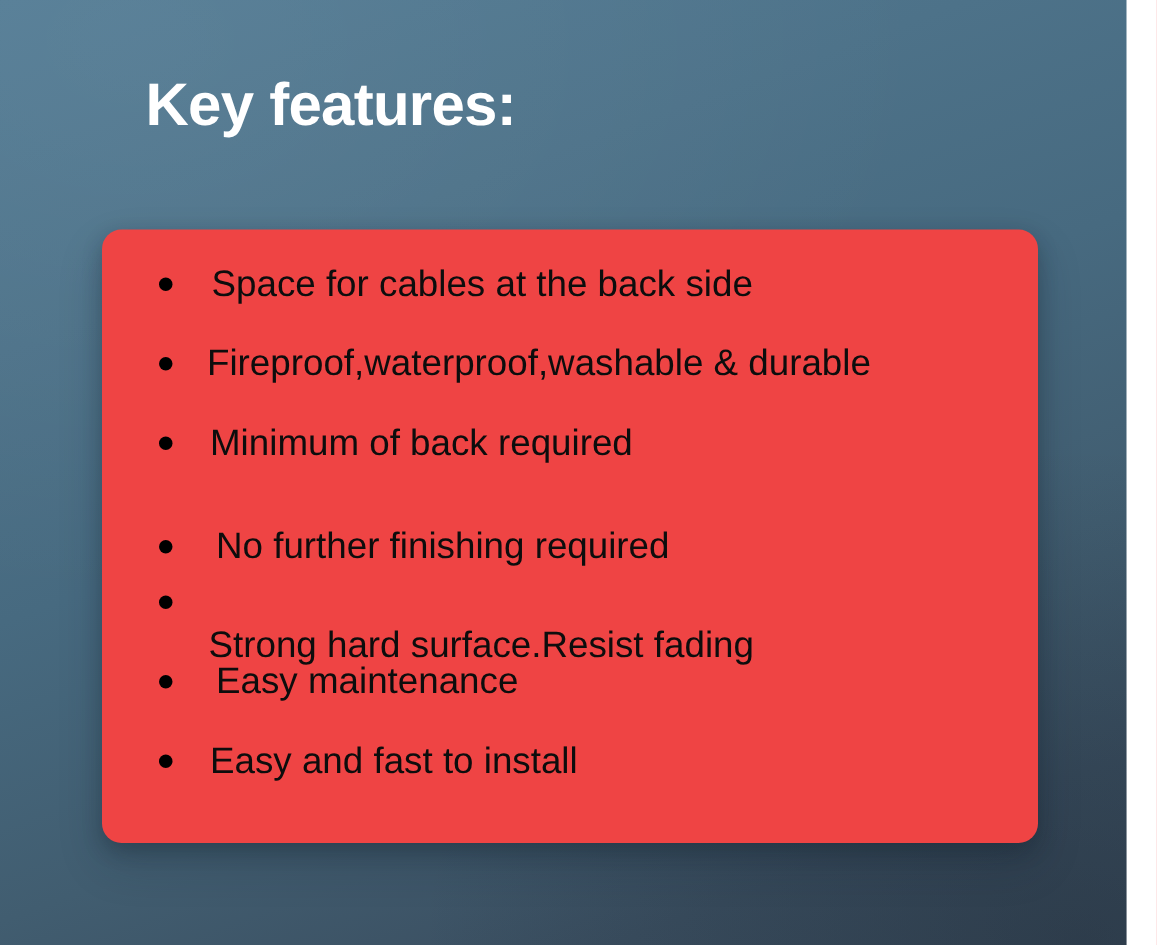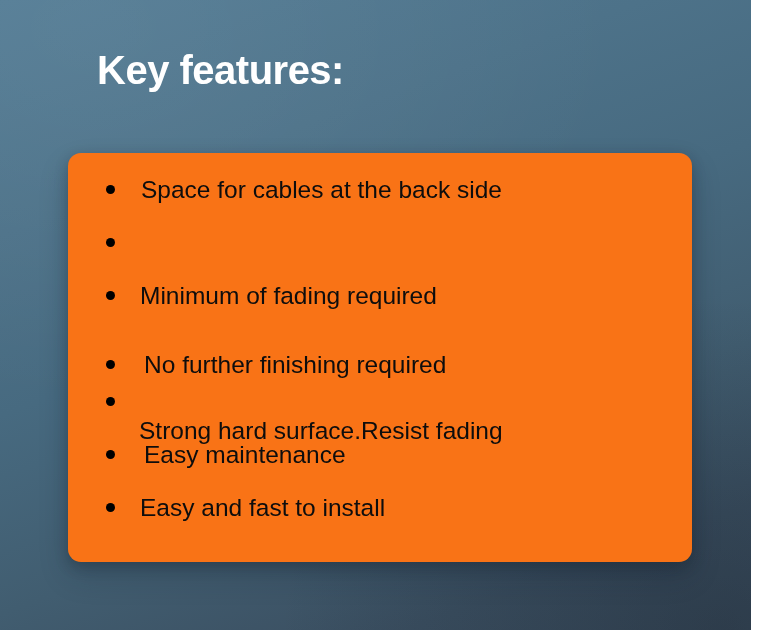--- a/index.html
+++ b/index.html
@@ -62,21 +62,21 @@
     line-height: 1.05;
     white-space: nowrap;
   }
 
   #features-card {
     position: absolute;
     left: 68px;
     top: 153px;
     width: 624px;
     height: 409px;
-    background: #f97316;
+    background: #ef4444;
     border-radius: 13px;
     box-shadow:
       0 5px 13px rgba(20,32,44,0.30),
       0 14px 30px rgba(20,32,44,0.20);
   }
 
   #features-list {
     position: absolute;
     left: 0;
     top: 0;
@@ -126,24 +126,25 @@
   <div id="title">Key features:</div>
 
   <div id="features-card">
     <ul id="features-list">
         <li class="feature-row" style="top: 21px; width: 624px;">
           <span class="bullet-dot"></span>
           <span class="feature-label" style="left: 73px;">Space for cables at the back side</span>
         </li>
         <li class="feature-row" style="top: 74px; width: 624px;">
           <span class="bullet-dot"></span>
+          <span class="feature-label" style="left: 70px;">Fireproof,waterproof,washable &amp; durable</span>
         </li>
         <li class="feature-row" style="top: 127px; width: 624px;">
           <span class="bullet-dot"></span>
-          <span class="feature-label" style="left: 72px;">Minimum of fading required</span>
+          <span class="feature-label" style="left: 72px;">Minimum of back required</span>
         </li>
         <li class="feature-row" style="top: 196px; width: 715px;">
           <span class="bullet-dot"></span>
           <span class="feature-label" style="left: 76px;">No further finishing required</span>
         </li>
         <li class="feature-row" style="top: 233px; width: 624px;">
           <span class="bullet-dot"></span>
           <span class="feature-label" style="left: 71px; margin-top: 29px;">Strong hard surface.Resist fading</span>
         </li>
         <li class="feature-row" style="top: 286px; width: 538px; padding-left: 30px;">

